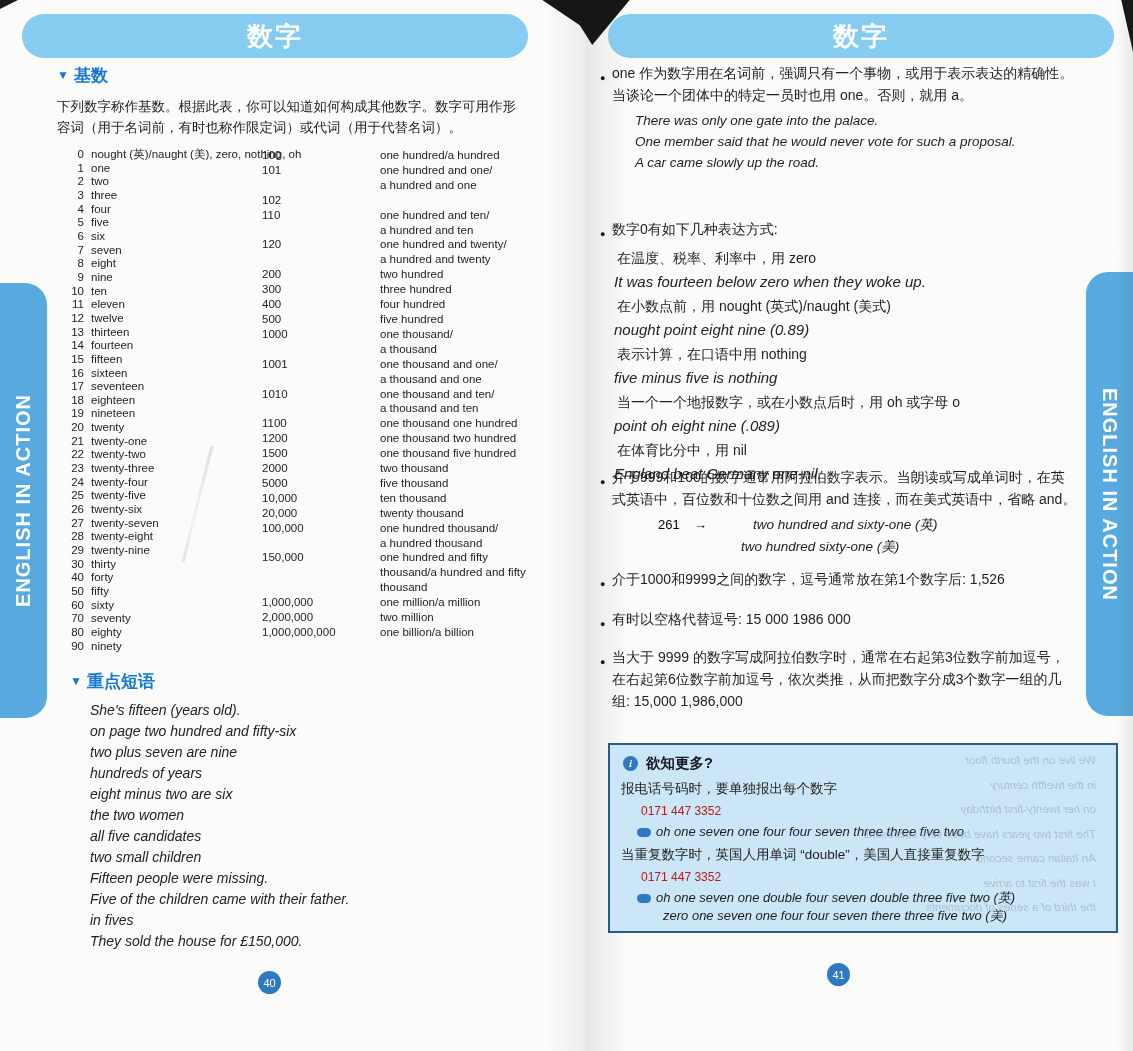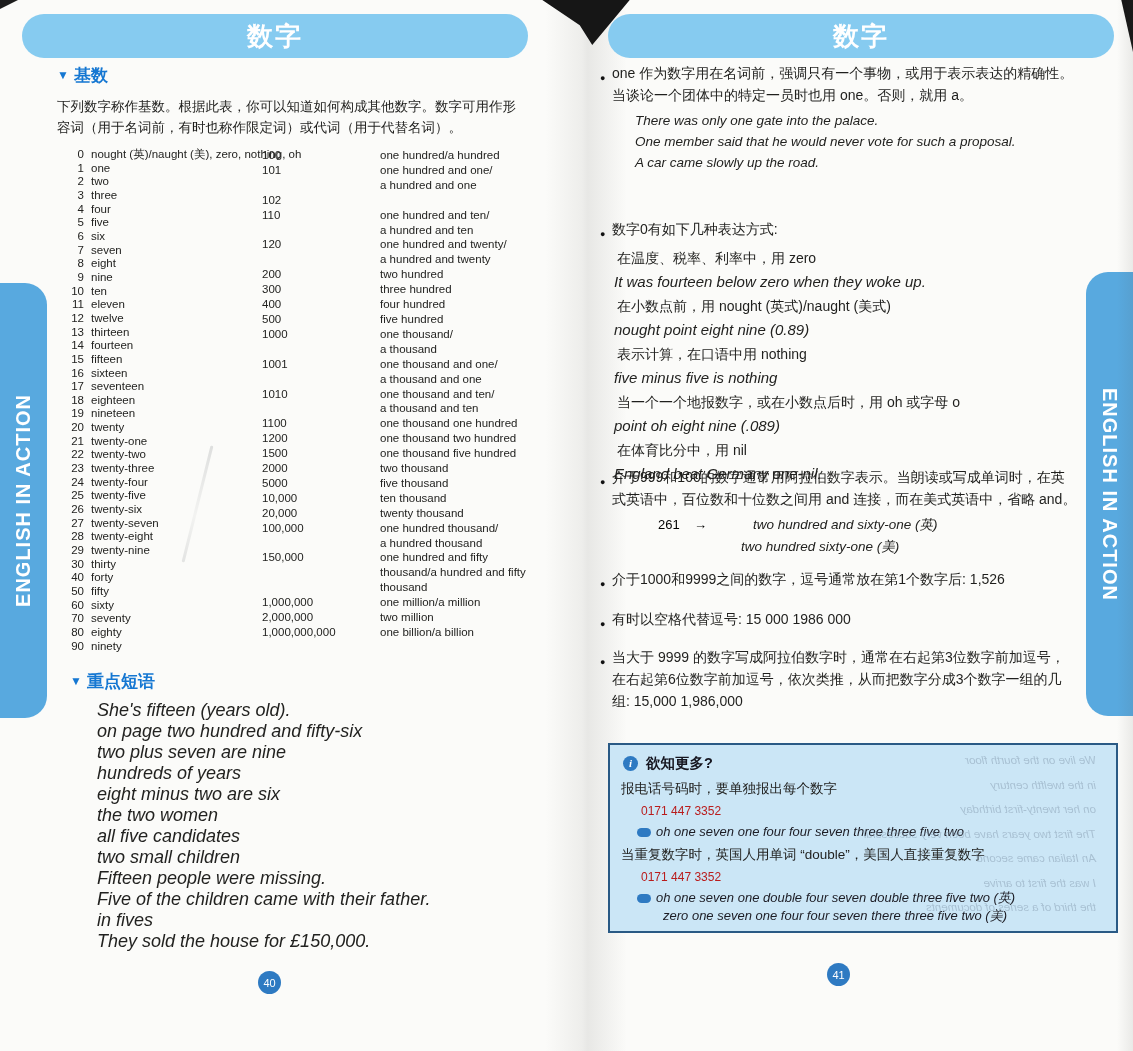--- a/index.html
+++ b/index.html
@@ -48,21 +48,21 @@
   .col1 { width:205px; }
   .col1 .numrow { display:flex; line-height:13.65px; }
   .col1 .num { width:27px; text-align:right; margin-right:7px; flex:none; }
   .col1 .word { white-space:nowrap; }
   .col2 { flex:1; }
   .col2 .numrow { display:flex; line-height:14.9px; }
   .col2 .num { width:88px; flex:none; }
   .col2 .word { margin-left:30px; white-space:pre-line; width:165px; }
 
   .phrases-head { left:70px; top:670px; }
-  .phrase-list { position:absolute; left:97px; top:700px; font-size:18px; line-height:21px; }
+  .phrase-list { position:absolute; left:90px; top:700px; font-size:14px; line-height:21px; }
 
   
   .rblock { position:absolute; left:0; width:524px; font-size:14px; line-height:22px; }
   .rblock .dot { position:absolute; left:34px; top:5px; font-size:9px; color:#111; }
   .rblock .b-zh { margin-left:46px; width:466px; }
   .examples { margin-left:69px; margin-top:4px; font-size:13.5px; line-height:21px; }
   .case { }
   .cases { margin-top:6px; }
   .case-zh { margin-left:51px; line-height:24px; }
   .case-en { margin-left:48px; line-height:24px; font-size:15px; }

